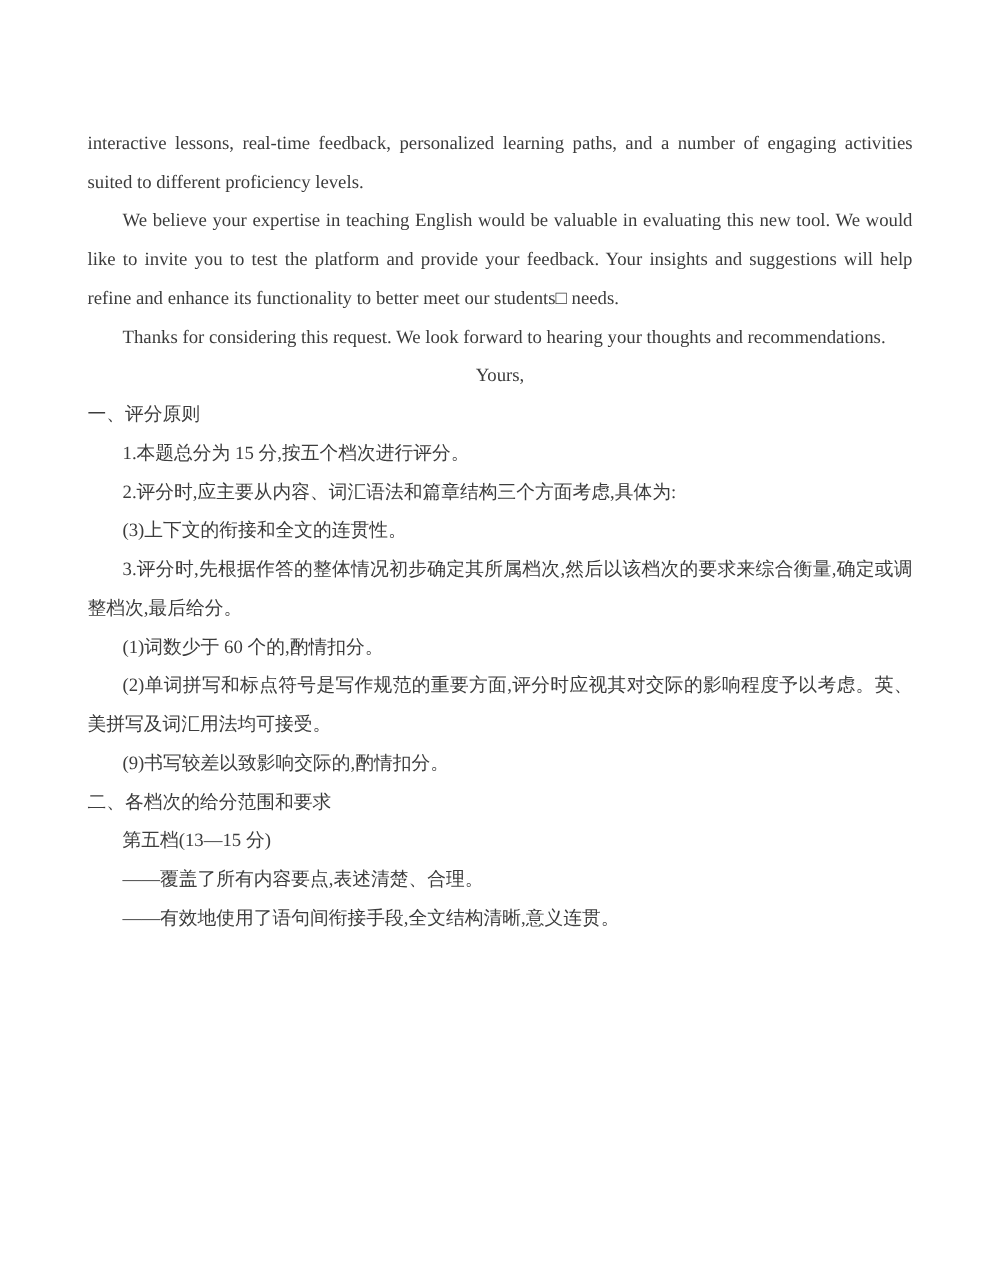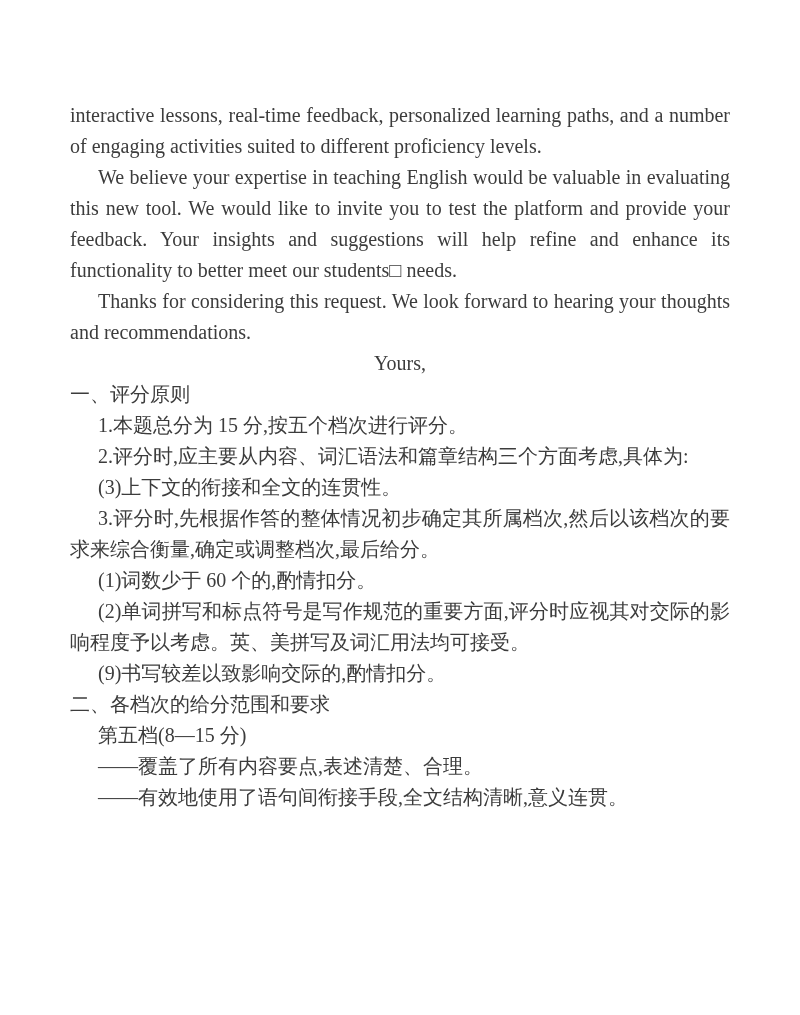--- a/index.html
+++ b/index.html
@@ -20,21 +20,21 @@
     width: 800px;
     height: 1015px;
     background: #ffffff;
     overflow: hidden;
   }
   .content {
     position: absolute;
     top: 100px;
     left: 70px;
     width: 660px;
-    font-size: 20px;
+    font-size: 15px;
     line-height: 31px;
     color: #3c3c3c;
   }
   .para {
     margin: 0;
     text-align: justify;
   }
   .indent {
     text-indent: 28px;
   }
@@ -56,18 +56,18 @@
     <p class="para">一、评分原则</p>
     <p class="para indent">1.本题总分为 15 分,按五个档次进行评分。</p>
     <p class="para indent">2.评分时,应主要从内容、词汇语法和篇章结构三个方面考虑,具体为:</p>
     <p class="para indent">(3)上下文的衔接和全文的连贯性。</p>
     <p class="para indent">3.评分时,先根据作答的整体情况初步确定其所属档次,然后以该档次的要求来综合衡量,确定或调整档次,最后给分。</p>
     <p class="para indent">(1)词数少于 60 个的,酌情扣分。</p>
     <p class="para indent">(2)单词拼写和标点符号是写作规范的重要方面,评分时应视其对交际的影响程度予以考虑。英、美拼写及词汇用法均可接受。</p>
     <p class="para indent">(9)书写较差以致影响交际的,酌情扣分。</p>
 
     <p class="para">二、各档次的给分范围和要求</p>
-    <p class="para indent">第五档(8—15 分)</p>
+    <p class="para indent">第五档(13—15 分)</p>
     <p class="para indent">——覆盖了所有内容要点,表述清楚、合理。</p>
     <p class="para indent">——有效地使用了语句间衔接手段,全文结构清晰,意义连贯。</p>
 
   </div>
 </div>
 
 </body></html>

